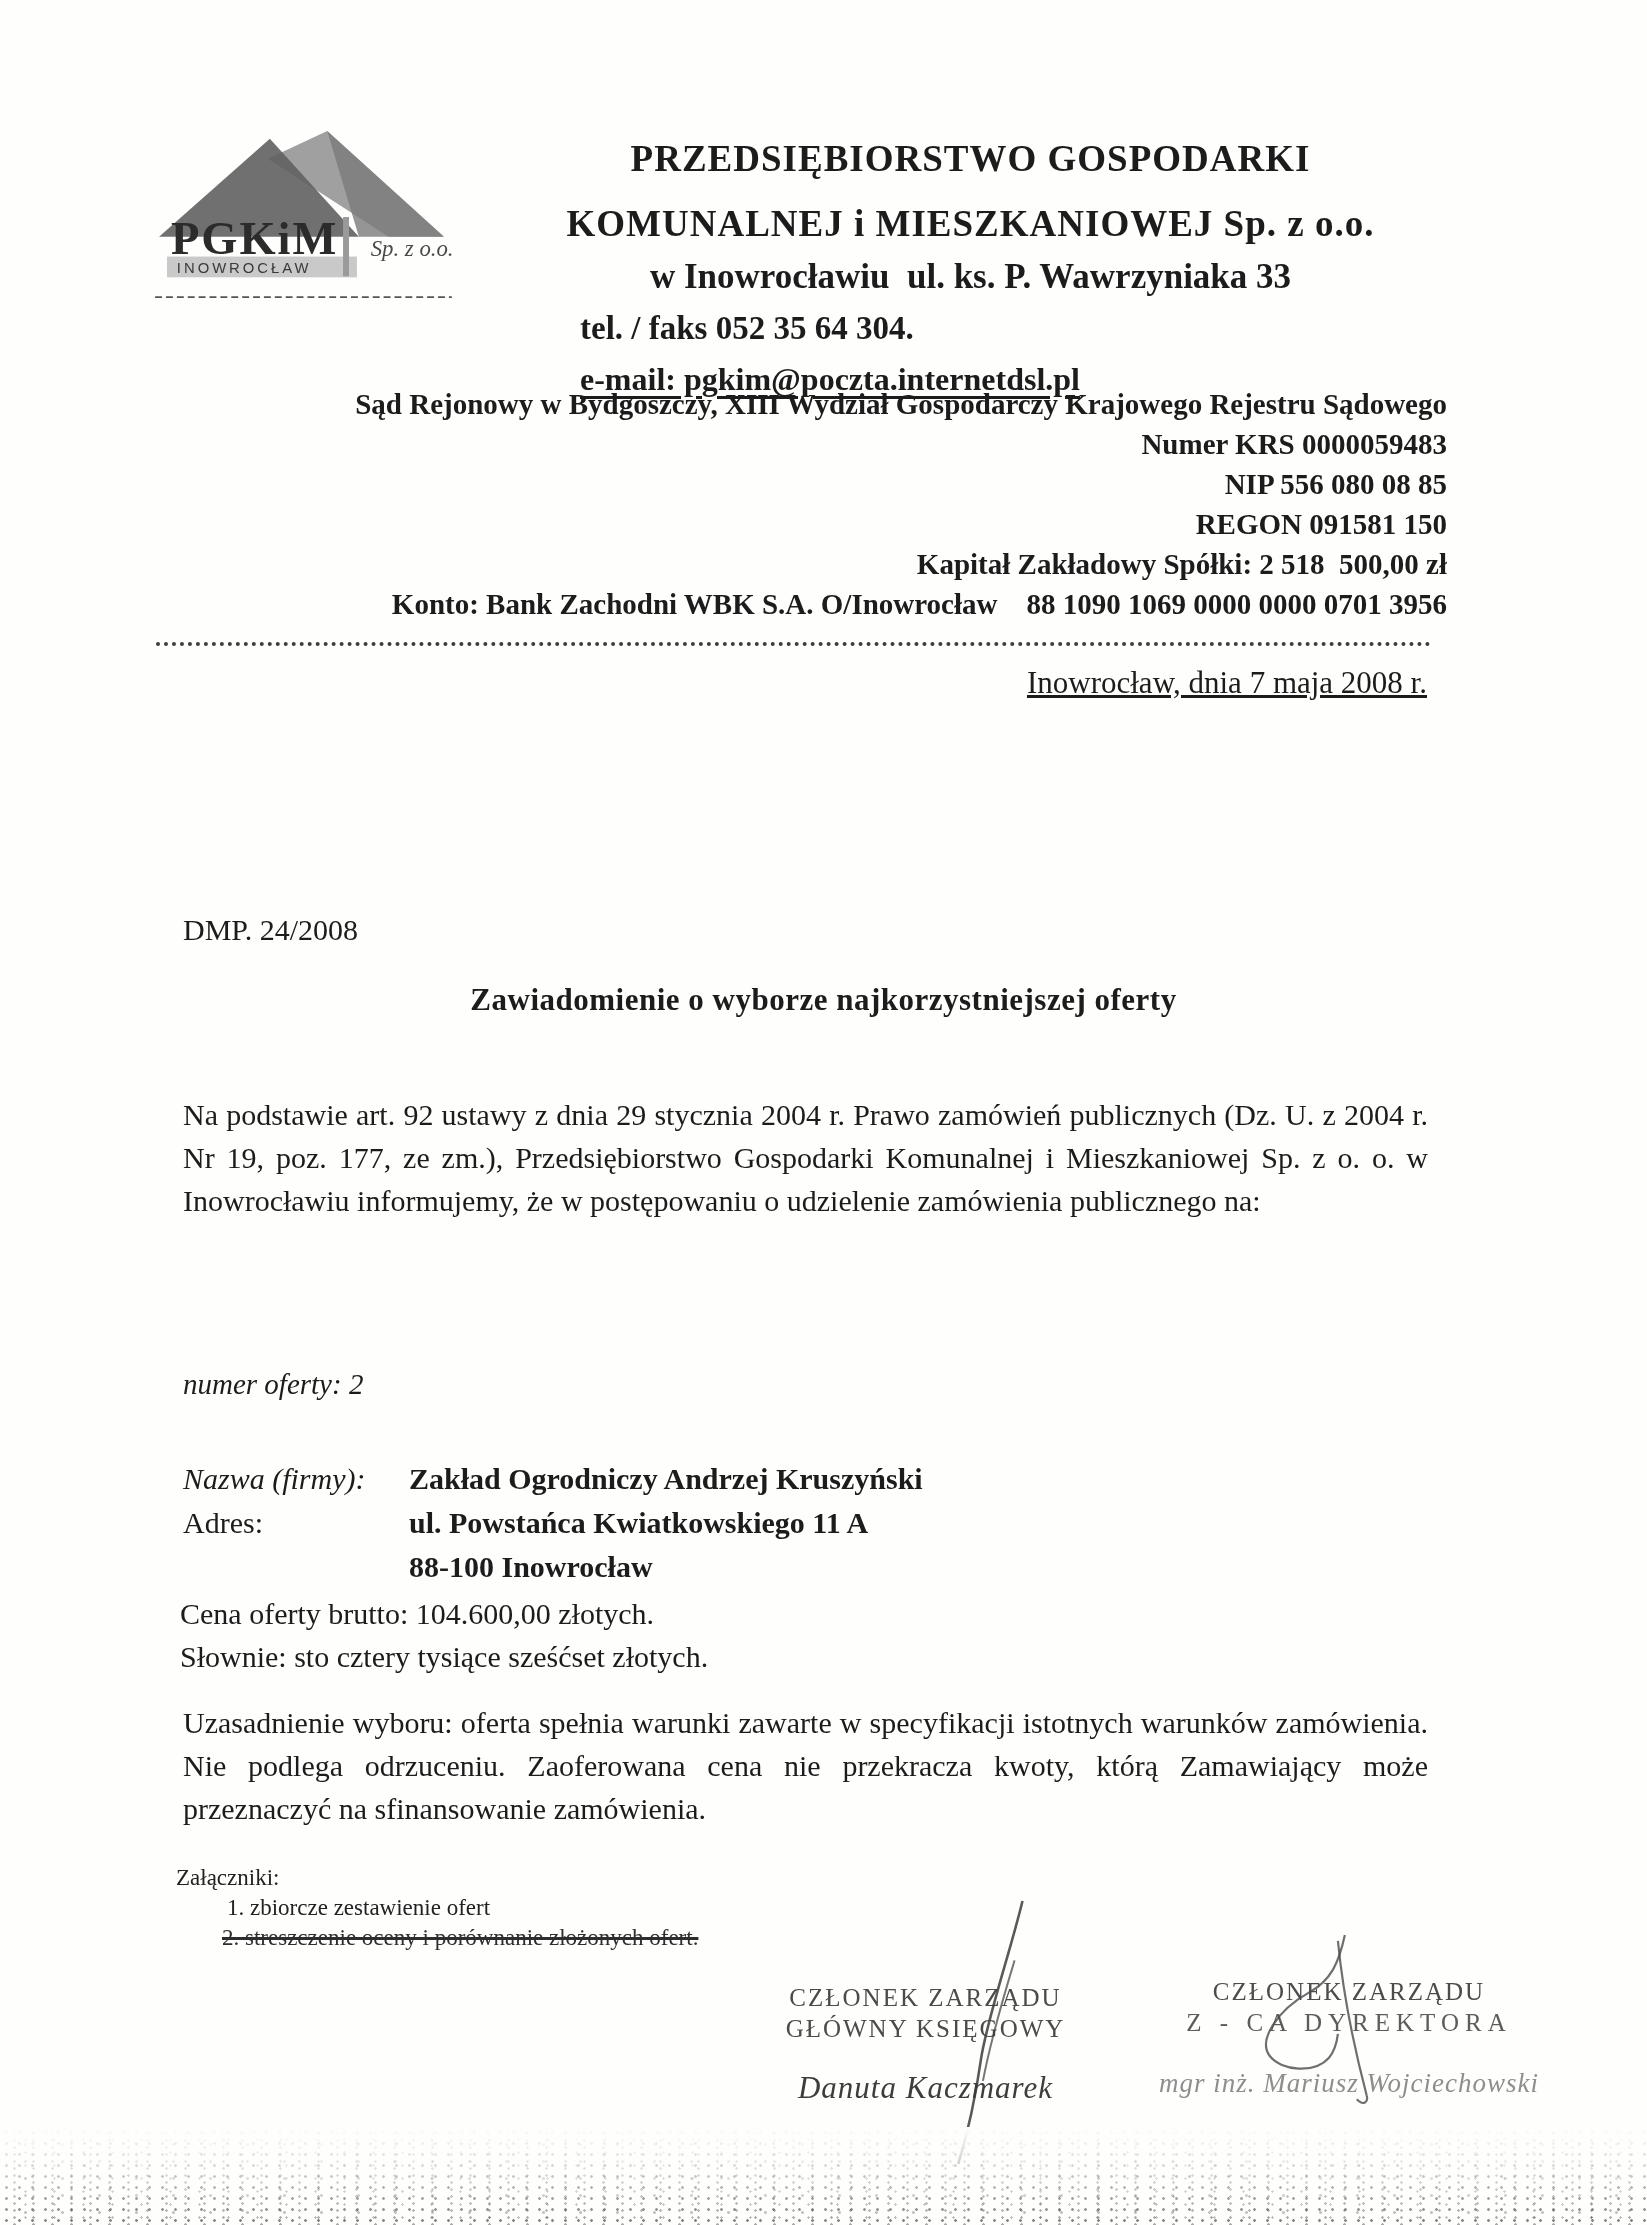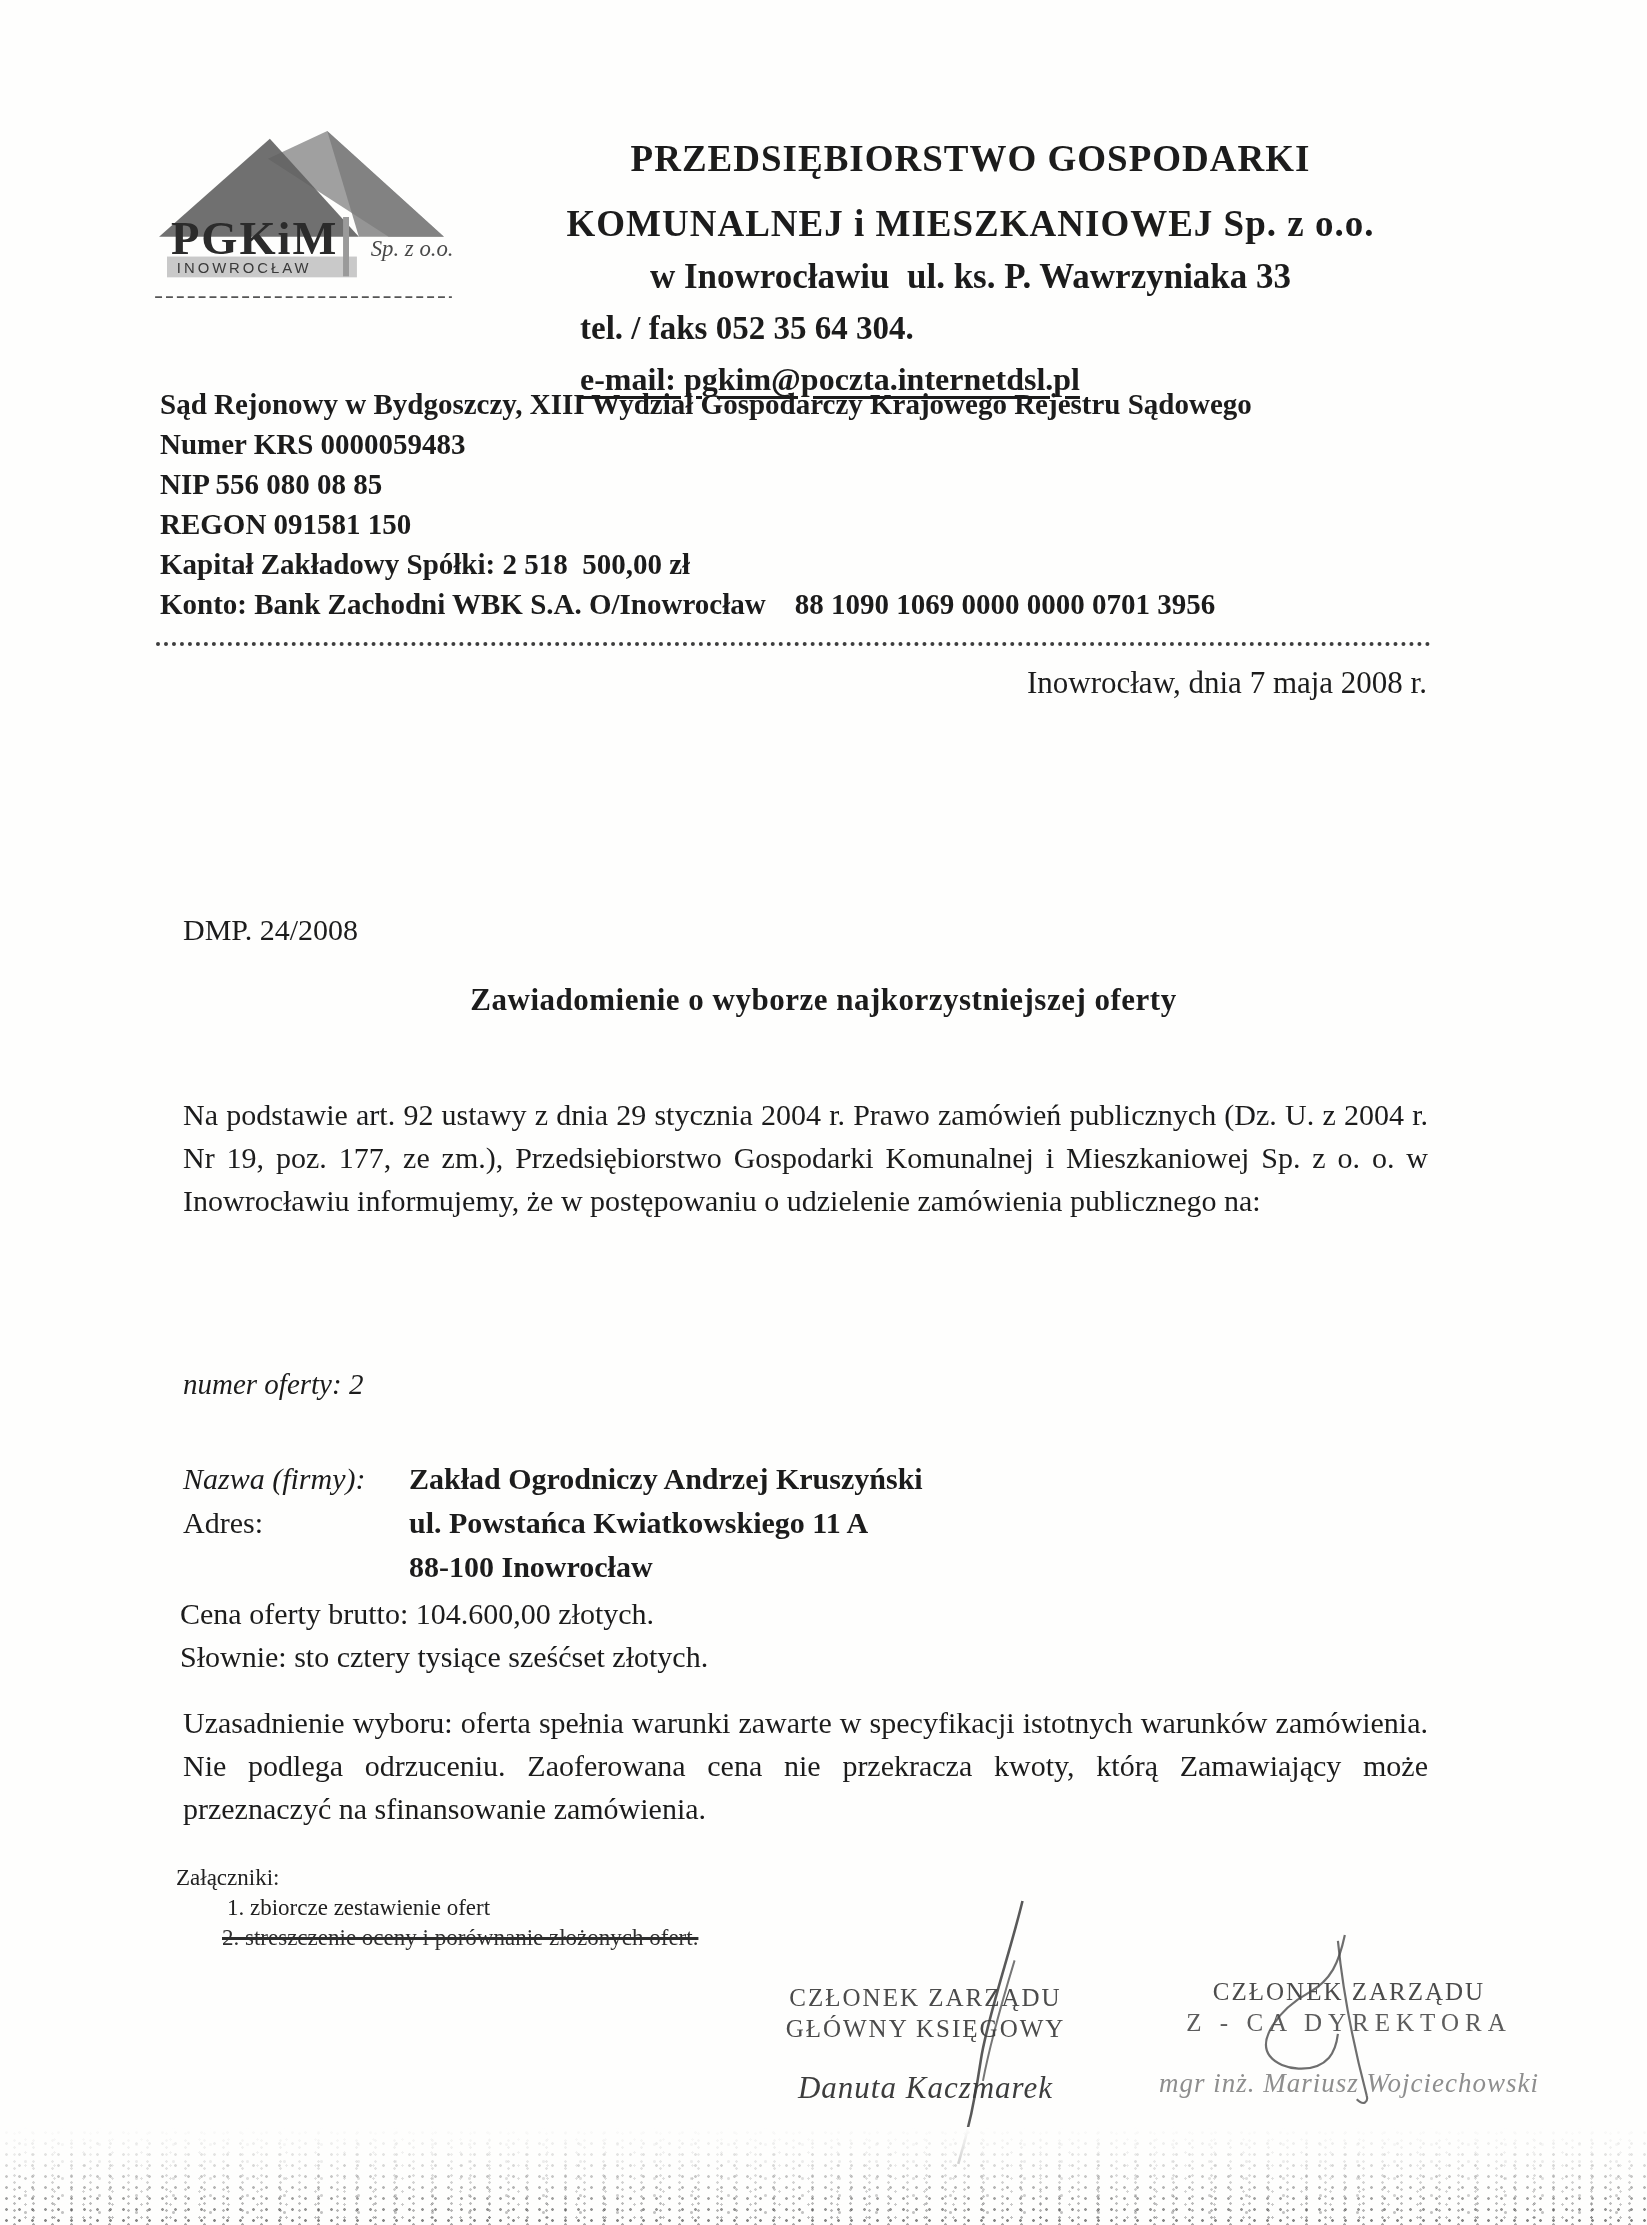--- a/index.html
+++ b/index.html
@@ -18,25 +18,25 @@
   .head-text{position:absolute;left:535px;top:137px;width:871px;}
   .head-line{white-space:pre;}
   .h-center{text-align:center;font-weight:bold;}
   .h1{font-size:37px;letter-spacing:1px;}
   .h2{font-size:37px;letter-spacing:1px;margin-top:22px;}
   .h3{font-size:35px;margin-top:12px;}
   .h-left{padding-left:45px;font-weight:bold;}
   .h4{font-size:33px;margin-top:13px;}
   .h5{font-size:32px;margin-top:14px;text-decoration:underline;text-underline-offset:6px;font-weight:bold;}
   .registry{position:absolute;left:160px;top:384px;width:1287px;
-    font-weight:bold;font-size:29px;line-height:40px;}
+    font-weight:bold;font-size:29px;line-height:40px;text-align:right;}
   .registry .reg-line{white-space:pre;}
   .separator{position:absolute;left:156px;top:642px;width:1275px;
     border-top:4px dotted #3d3d3d;height:0;}
-  .date-line{position:absolute;top:665px;right:220px;font-size:31px;}
+  .date-line{position:absolute;top:665px;right:220px;font-size:31px;text-decoration:underline;}
   
   .ref-number{position:absolute;left:183px;top:913px;font-size:30px;}
   .doc-title{position:absolute;left:0;top:982px;width:100%;
     text-align:center;font-weight:bold;font-size:31px;letter-spacing:0.5px;}
   .para{position:absolute;left:183px;width:1245px;
     font-size:30px;line-height:43px;text-align:justify;}
   .p-intro{top:1061px;margin-top:32px;}
   .p-subject{top:1255px;}
   .bold{font-weight:bold;}
   .italic{font-style:italic;}

